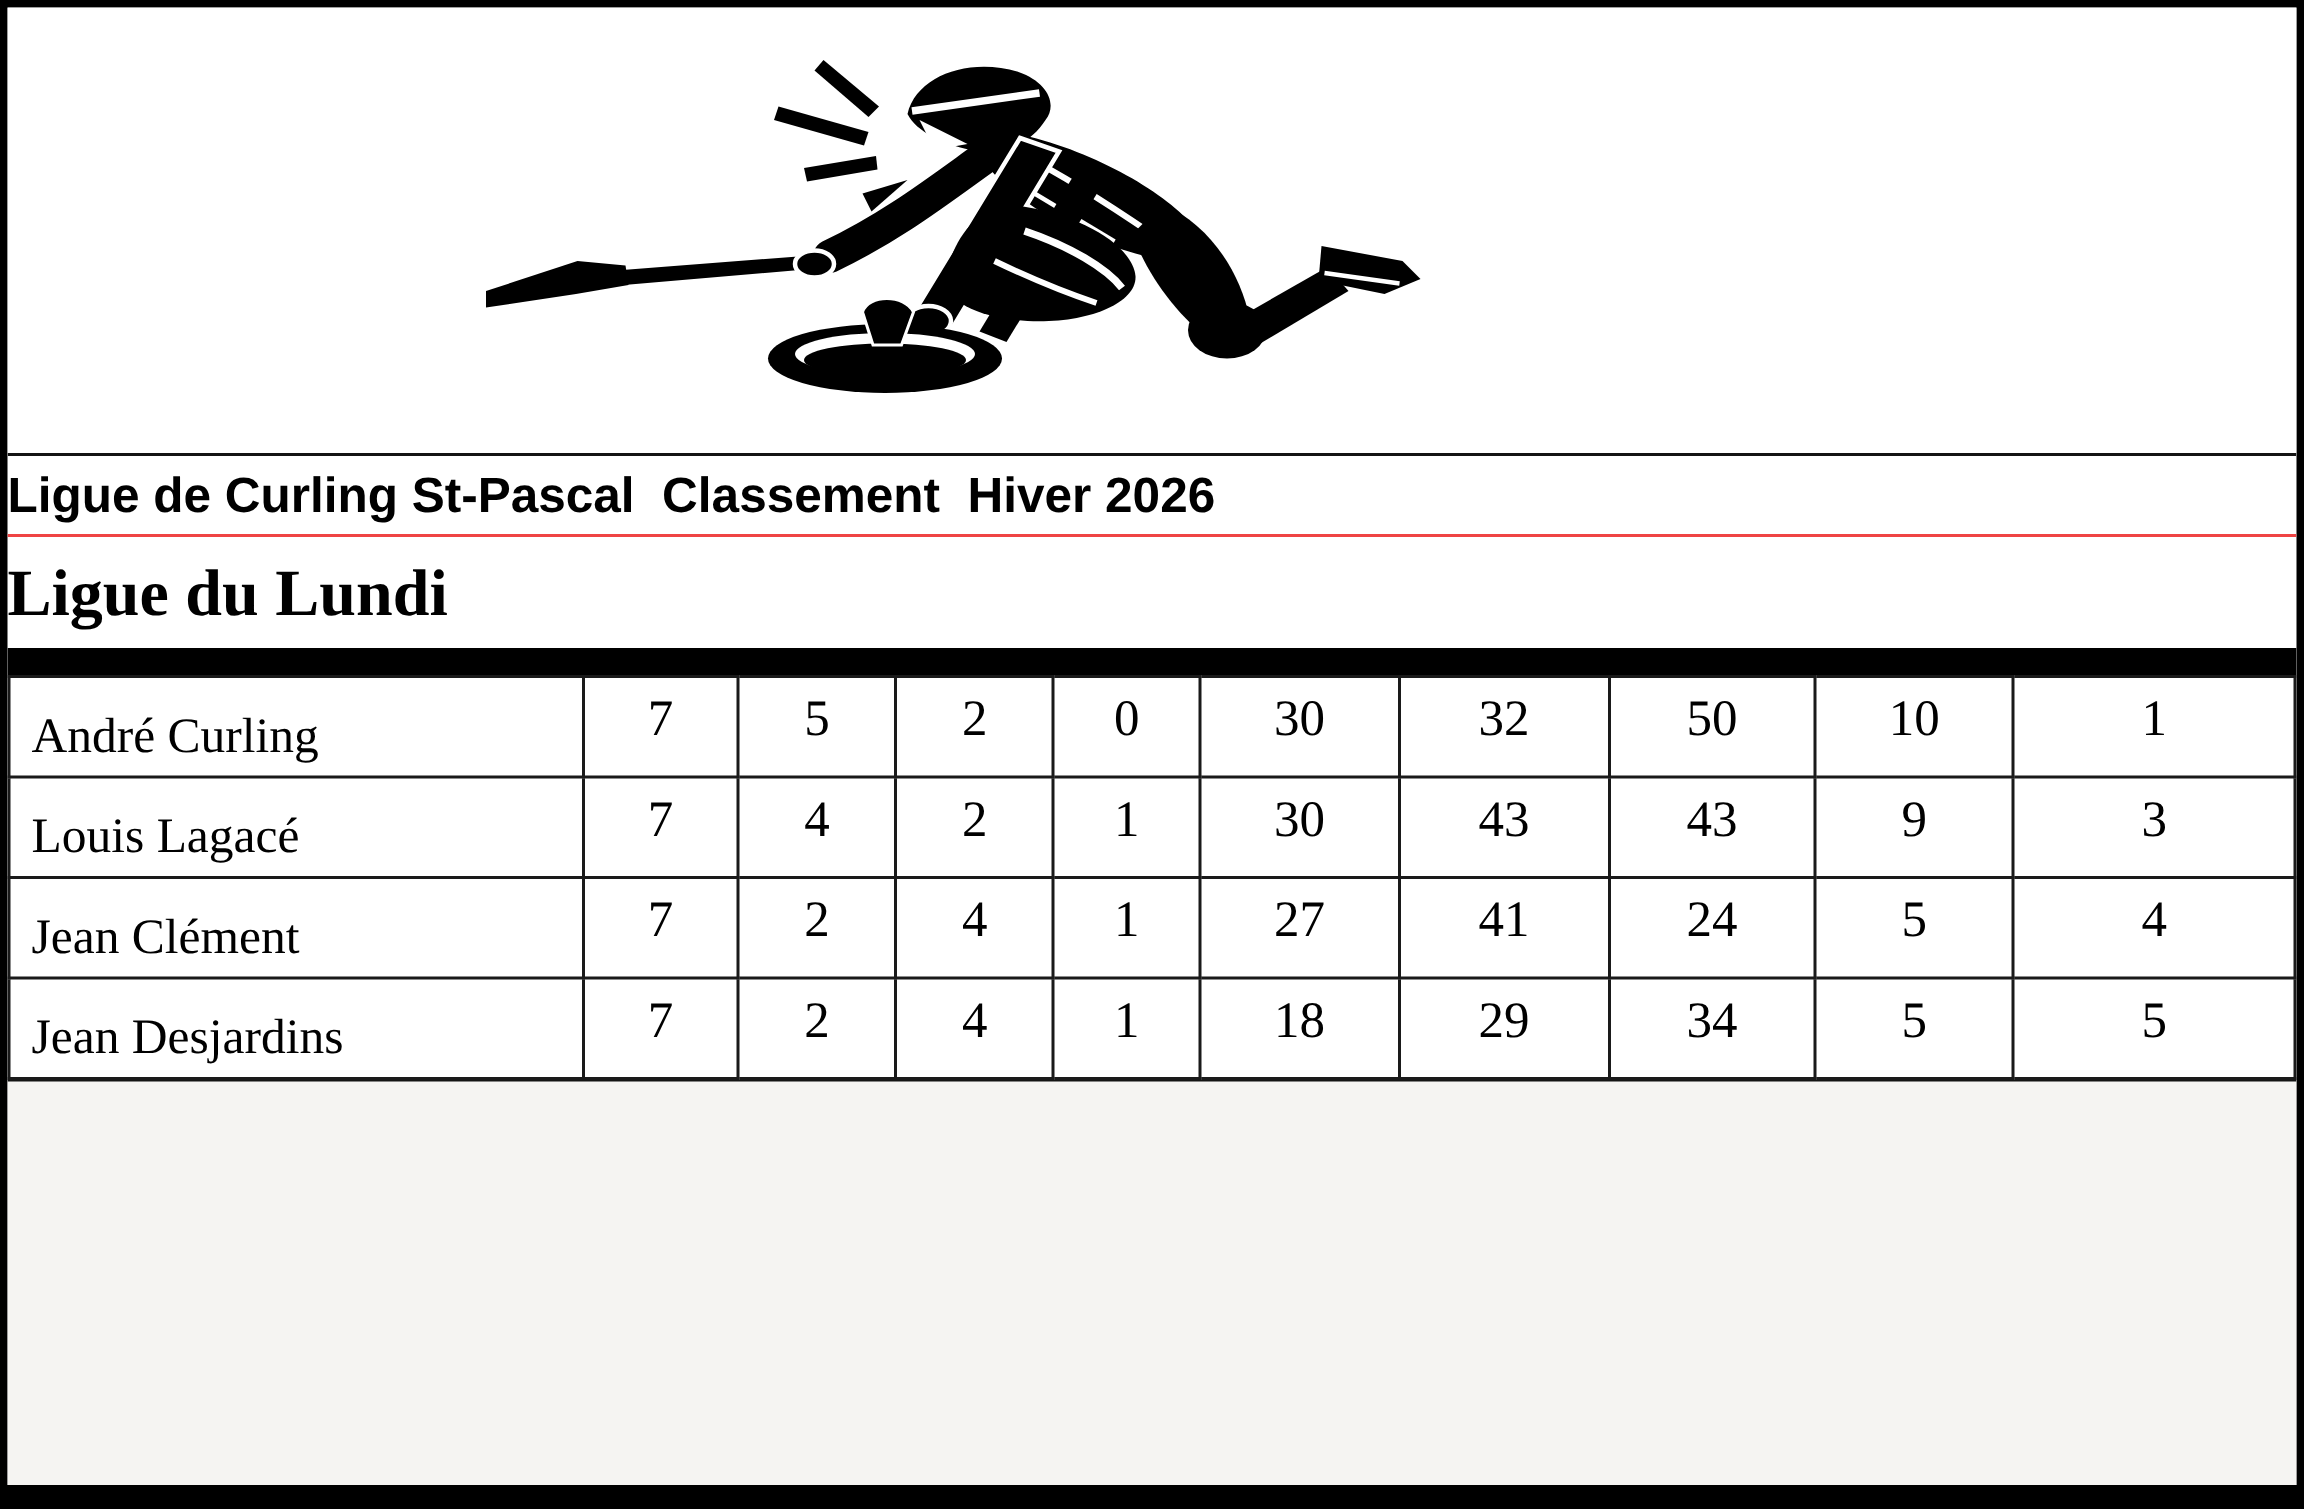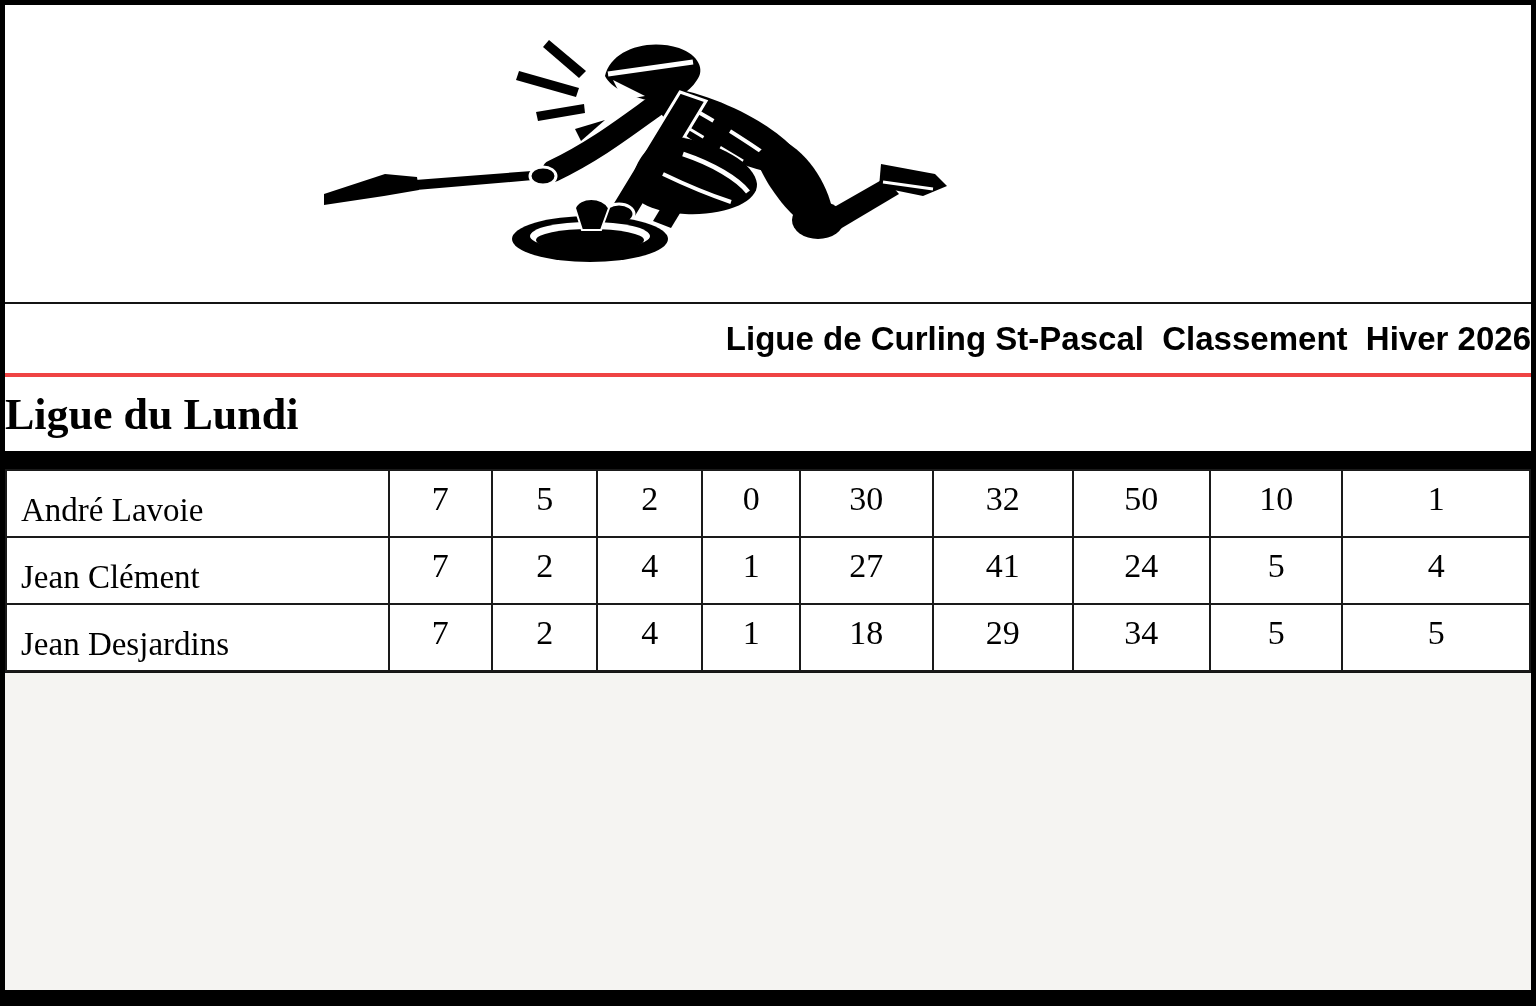--- a/index.html
+++ b/index.html
@@ -16,23 +16,23 @@
     overflow:hidden;
   }
   .art-section {
     height:299px; box-sizing:border-box;
     border-bottom:2px solid #141414;
     display:flex; align-items:center; justify-content:center;
     background:#fff;
   }
   .art-section svg { display:block; }
   .title-row {
-    height:73px; box-sizing:border-box;
-    border-bottom:4px solid #ef4444;
-    display:flex; align-items:center; justify-content:flex-end;
+    height:54px; box-sizing:border-box;
+    border-bottom:2px solid #ef4444;
+    display:flex; align-items:center; justify-content:flex-start;
   }
   .title-text {
     font-family:"Liberation Sans", sans-serif;
     font-weight:700; font-size:33px; letter-spacing:0px;
     white-space:pre-wrap;
   }
   .subtitle-row {
     height:74px; box-sizing:border-box;
     display:flex; align-items:center; justify-content:flex-start;
   }
@@ -139,33 +139,45 @@
         <col style="width:6.4%">
         <col style="width:8.7%">
       <col style="width:9.2%">
         <col style="width:9.0%">
         <col style="width:8.7%">
       <col style="width:12.3%">
     </colgroup>
     <tbody>
 
       <tr class="data-row">
-        <td class="team-cell">André Lavoie</td>
+        <td class="team-cell">André Curling</td>
         <td class="num-cell">7</td>
         <td class="num-cell">5</td>
         <td class="num-cell">2</td>
         <td class="num-cell">0</td>
         <td class="num-cell">30</td>
         <td class="num-cell">32</td>
         <td class="num-cell">50</td>
         <td class="num-cell">10</td>
         <td class="num-cell">1</td>
       </tr>
 
 
+      <tr class="data-row">
+        <td class="team-cell">Louis Lagacé</td>
+        <td class="num-cell">7</td>
+        <td class="num-cell">4</td>
+        <td class="num-cell">2</td>
+        <td class="num-cell">1</td>
+        <td class="num-cell">30</td>
+        <td class="num-cell">43</td>
+        <td class="num-cell">43</td>
+        <td class="num-cell">9</td>
+        <td class="num-cell">3</td>
+      </tr>
 
       <tr class="data-row">
         <td class="team-cell">Jean Clément</td>
         <td class="num-cell">7</td>
         <td class="num-cell">2</td>
         <td class="num-cell">4</td>
         <td class="num-cell">1</td>
         <td class="num-cell">27</td>
         <td class="num-cell">41</td>
         <td class="num-cell">24</td>

